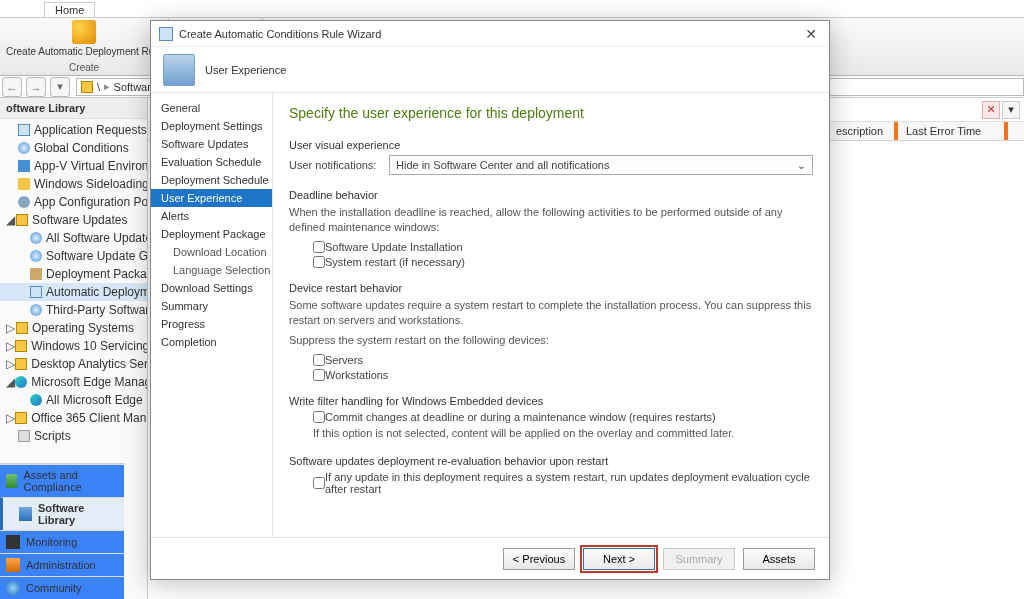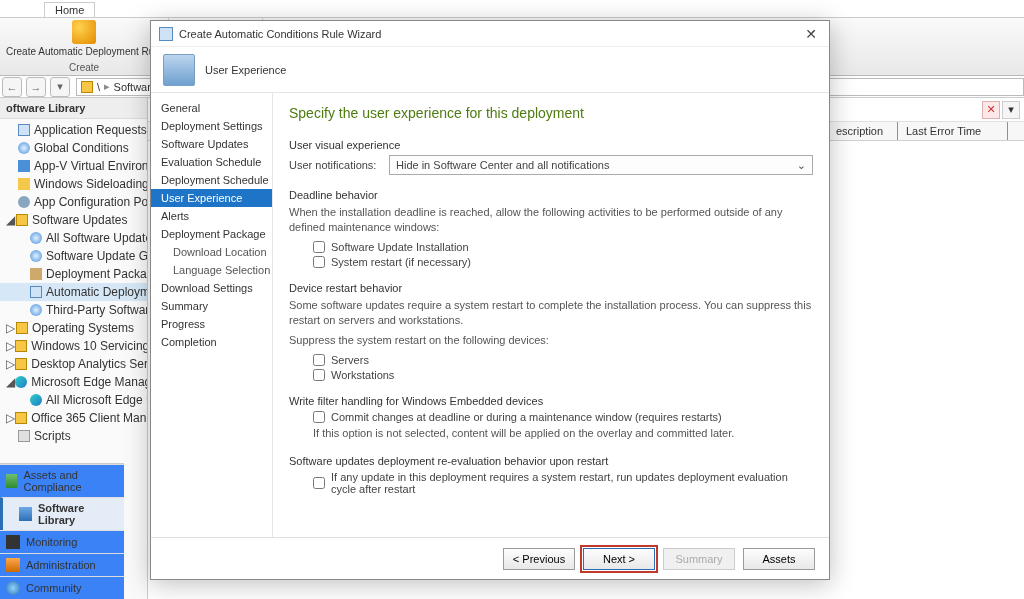--- a/index.html
+++ b/index.html
@@ -50,21 +50,21 @@
 .wico.mon{background:#333;}
 .wico.admin{background:linear-gradient(#ffa64d,#cc6a00);}
 .wico.comm{background:radial-gradient(circle,#8fd3ff,#2a6fb5);border-radius:50%;}
 
 
 .main{position:absolute;left:148px;top:98px;right:0;bottom:0;background:#fff;}
 .searchbar{height:24px;display:flex;align-items:center;padding:2px 4px;border-bottom:1px solid #e0e0e0;}
 .sb-btn{width:18px;height:18px;border:1px solid #ccc;background:#f5f5f5;margin-left:2px;display:flex;align-items:center;justify-content:center;}
 .sb-close{color:#c33;border-color:#e0b0b0;background:#fce8e8;}
 .grid-head{display:flex;border-bottom:1px solid #d0d0d0;background:#f7f7f7;font-size:11px;}
-.grid-head div{padding:3px 8px;border-right:1px solid #f97316;}
+.grid-head div{padding:3px 8px;border-right:4px solid #f97316;}
 
 
 .dialog{position:absolute;left:150px;top:20px;width:680px;height:560px;background:#fff;border:1px solid #888;box-shadow:0 4px 24px rgba(0,0,0,.25);z-index:10;display:flex;flex-direction:column;}
 .dlg-title{height:26px;display:flex;align-items:center;justify-content:space-between;padding:0 8px;background:#fff;border-bottom:1px solid #eee;}
 .dlg-title-left{display:flex;align-items:center;gap:6px;}
 .dlg-ico{width:14px;height:14px;background:#cfe3f7;border:1px solid #5a8bc0;}
 .dlg-close{font-size:14px;color:#444;cursor:pointer;padding:0 4px;}
 .dlg-banner{height:46px;display:flex;align-items:center;padding:0 12px;gap:10px;border-bottom:1px solid #e5e5e5;}
 .banner-ico{width:32px;height:32px;background:linear-gradient(#bcd5ed,#6fa0d0);border:1px solid #7a9ec2;border-radius:2px;}
 .dlg-body{flex:1;display:flex;overflow:hidden;}
@@ -73,21 +73,21 @@
 .dlg-nav-item.sub{padding-left:22px;color:#555;}
 .dlg-nav-item.sel{background:#1e74c6;color:#fff;}
 .dlg-content{flex:1;padding:12px 16px;overflow:auto;font-size:11px;color:#444;}
 .dlg-content h2{color:#4d7c0f;font-weight:normal;font-size:14px;margin-bottom:18px;}
 .sect-title{font-size:11px;color:#333;margin-top:14px;margin-bottom:4px;}
 .desc{color:#555;line-height:1.35;margin-bottom:6px;}
 .row{display:flex;align-items:center;margin:2px 0;}
 .row label{min-width:100px;}
 .sel-box{flex:1;height:20px;border:1px solid #aaa;background:#fdfdfd;display:flex;align-items:center;justify-content:space-between;padding:0 6px;cursor:pointer;}
 .sel-box .chev{color:#555;}
-.chk{display:flex;align-items:center;gap:6px;margin:3px 0 3px 24px;}
+.chk{display:flex;align-items:center;margin:3px 0 3px 24px;}
 .chk input{width:12px;height:12px;}
 .indent{margin-left:24px;}
 .dlg-footer{height:42px;border-top:1px solid #e0e0e0;display:flex;align-items:center;justify-content:flex-end;gap:8px;padding:0 14px;}
 .btn{min-width:72px;height:22px;border:1px solid #9a9a9a;background:linear-gradient(#fdfdfd,#e8e8e8);font-size:11px;cursor:pointer;}
 .btn:disabled{color:#aaa;background:#f0f0f0;border-color:#ccc;cursor:default;}
 .btn.highlight{outline:2px solid #c0392b;outline-offset:1px;border-color:#2a6fb5;}
 </style>
 </head>
 <body>
 

